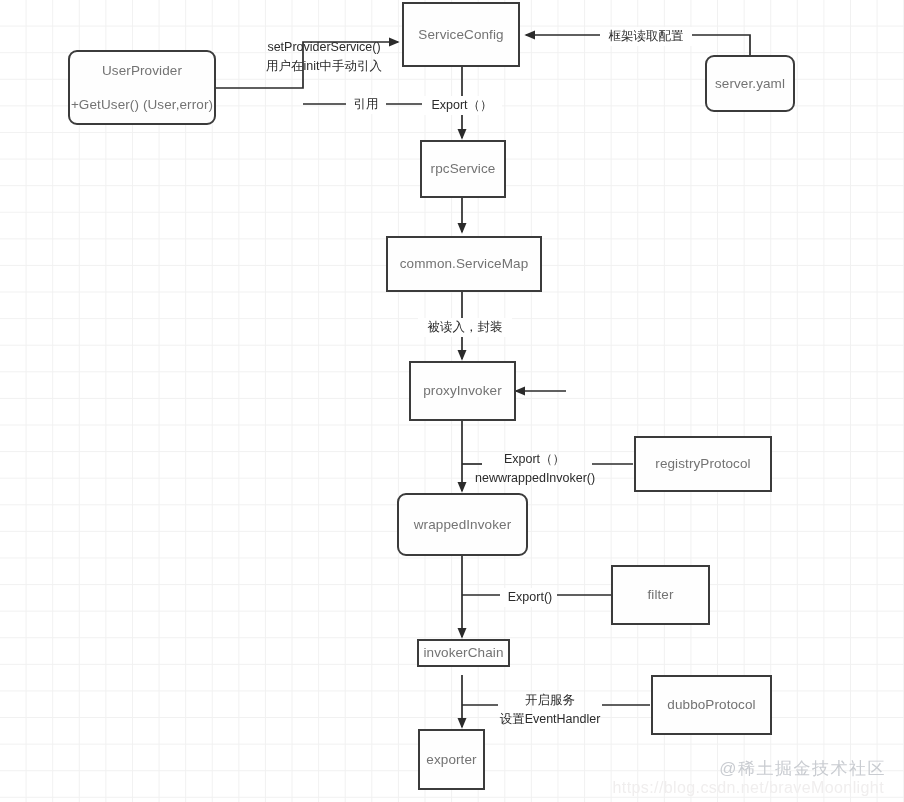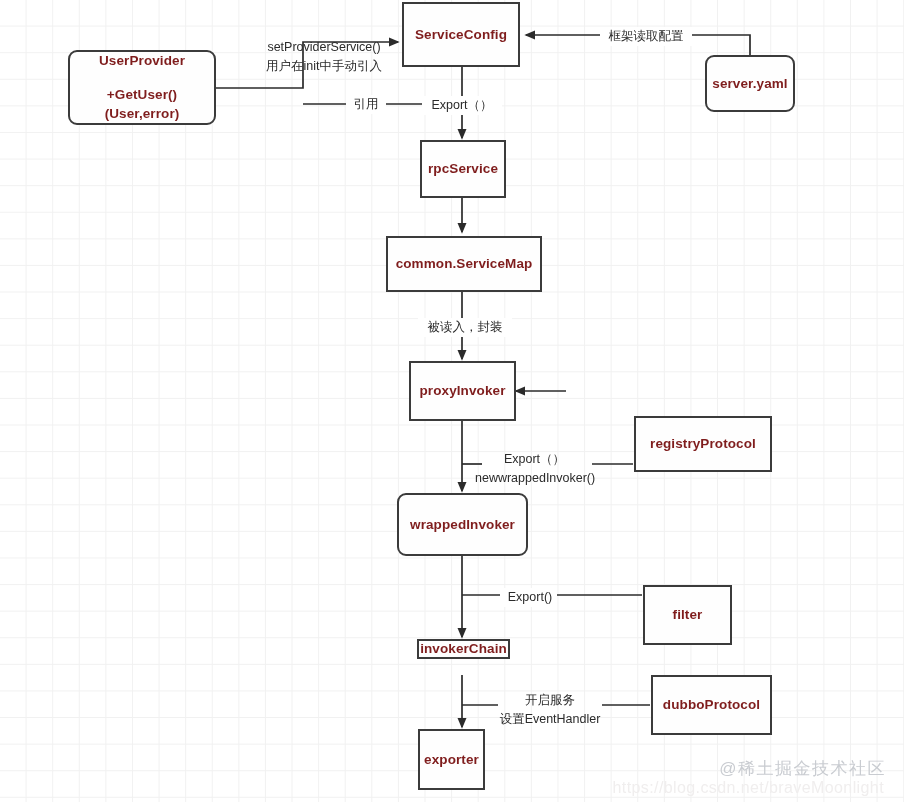--- a/index.html
+++ b/index.html
@@ -30,26 +30,25 @@
   }
   .node {
     position: absolute;
     background: #fefefe;
     border: 2px solid #3b3b3b;
     display: flex;
     flex-direction: column;
     align-items: center;
     justify-content: center;
     text-align: center;
-    color: #7f1d1d;
+    color: #737373;
     font-size: 13.5px;
     line-height: 1.45;
     letter-spacing: 0.1px;
     z-index: 3;
-    font-weight: bold;
   }
   .node.rounded { border-radius: 9px; }
   .node .line2 { margin-top: 14px; }
   .edge-label {
     position: absolute;
     color: #2b2b2b;
     font-size: 12.5px;
     line-height: 1.5;
     white-space: pre;
     z-index: 4;
@@ -140,33 +139,33 @@
 
   <div class="node" style="left:386px; top:236px; width:156px; height:56px;">
     <span>common.ServiceMap</span>
   </div>
 
   <div class="node" style="left:409px; top:361px; width:107px; height:60px;">
     <span>proxyInvoker</span>
   </div>
 
 
-  <div class="node" style="left:634px; top:416px; width:138px; height:56px;">
+  <div class="node" style="left:634px; top:436px; width:138px; height:56px;">
     <span>registryProtocol</span>
   </div>
 
   <div class="node rounded" style="left:397px; top:493px; width:131px; height:63px;">
     <span>wrappedInvoker</span>
   </div>
 
-  <div class="node" style="left:643px; top:565px; width:89px; height:60px;margin-top:20px;">
+  <div class="node" style="left:611px; top:565px; width:99px; height:60px;">
     <span>filter</span>
   </div>
 
-  <div class="node" style="left:417px; top:639px; width:93px; height:20px;">
+  <div class="node" style="left:417px; top:639px; width:93px; height:28px;">
     <span>invokerChain</span>
   </div>
 
   <div class="node" style="left:651px; top:675px; width:121px; height:60px;align-items:center;">
     <span>dubboProtocol</span>
   </div>
 
   <div class="node" style="left:418px; top:729px; width:67px; height:61px;">
     <span>exporter</span>
   </div>

